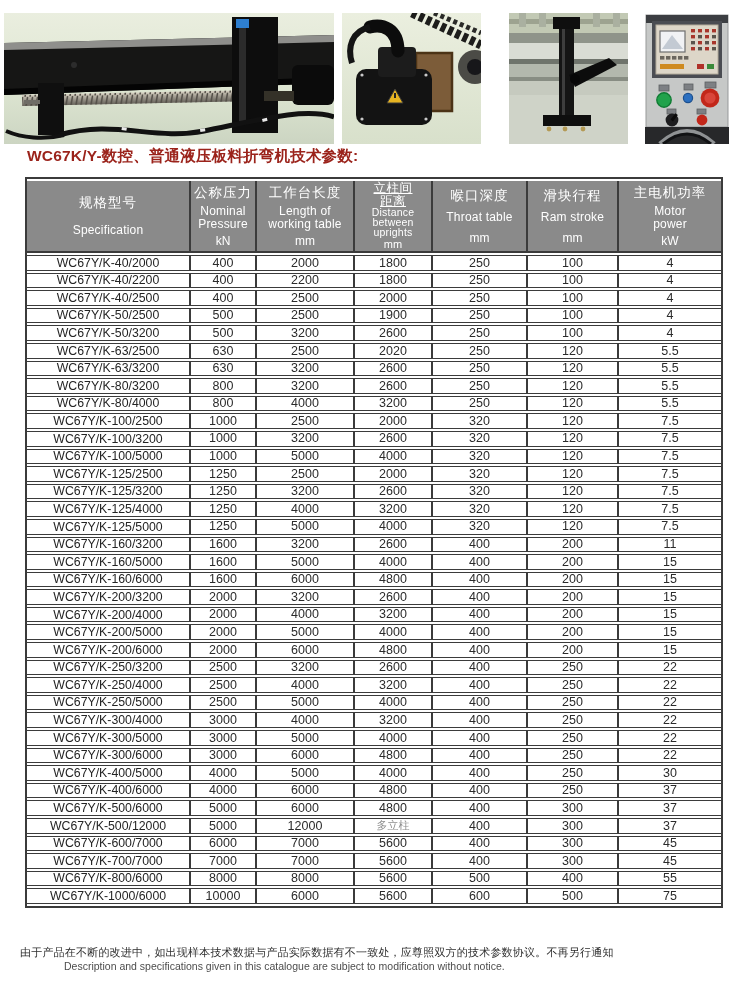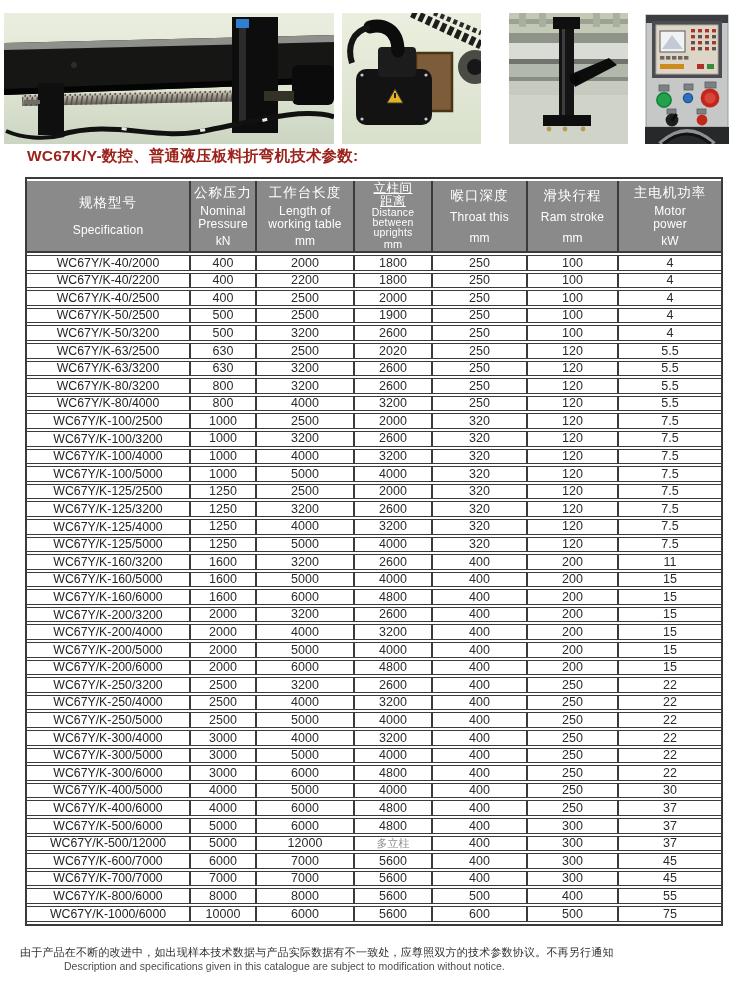--- a/index.html
+++ b/index.html
@@ -258,21 +258,21 @@
 距离</div>
           <div class="hen">Distance
 between
 uprights</div>
           <div class="hunit">mm</div>
         </div>
       </th>
       <th>
         <div class="th-inner">
           <div class="hcn">喉口深度</div>
-          <div class="hen">Throat this</div>
+          <div class="hen">Throat table</div>
           <div class="hunit">mm</div>
         </div>
       </th>
       <th>
         <div class="th-inner">
           <div class="hcn">滑块行程</div>
           <div class="hen">Ram stroke</div>
           <div class="hunit">mm</div>
         </div>
       </th>
@@ -380,29 +380,20 @@
       <tr>
         <td class="model">WC67Y/K-100/3200</td>
         <td>1000</td>
         <td>3200</td>
         <td>2600</td>
         <td>320</td>
         <td>120</td>
         <td>7.5</td>
       </tr>
       <tr>
-        <td class="model">WC67Y/K-100/4000</td>
-        <td>1000</td>
-        <td>4000</td>
-        <td>3200</td>
-        <td>320</td>
-        <td>120</td>
-        <td>7.5</td>
-      </tr>
-      <tr>
         <td class="model">WC67Y/K-100/5000</td>
         <td>1000</td>
         <td>5000</td>
         <td>4000</td>
         <td>320</td>
         <td>120</td>
         <td>7.5</td>
       </tr>
       <tr>
         <td class="model">WC67Y/K-125/2500</td>

